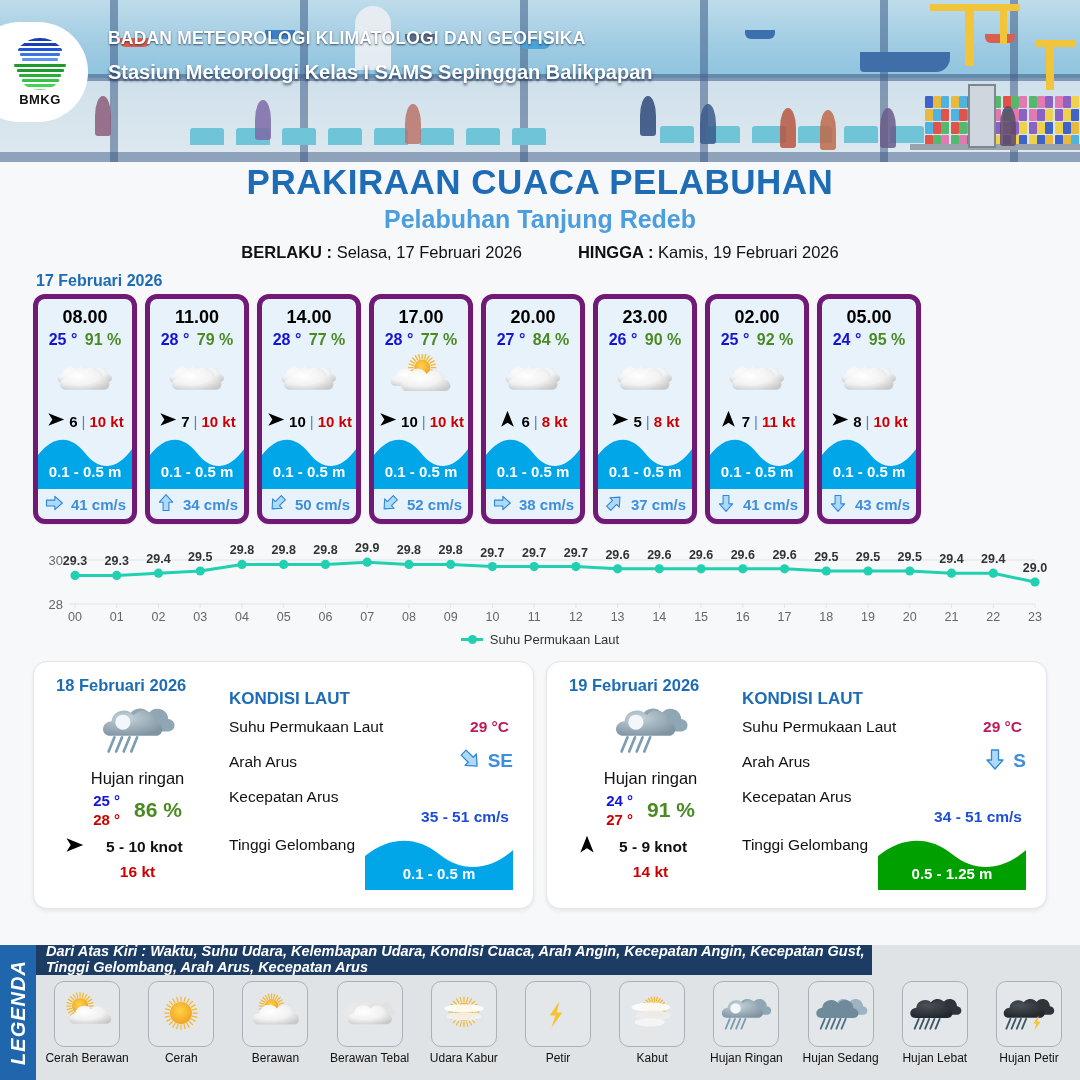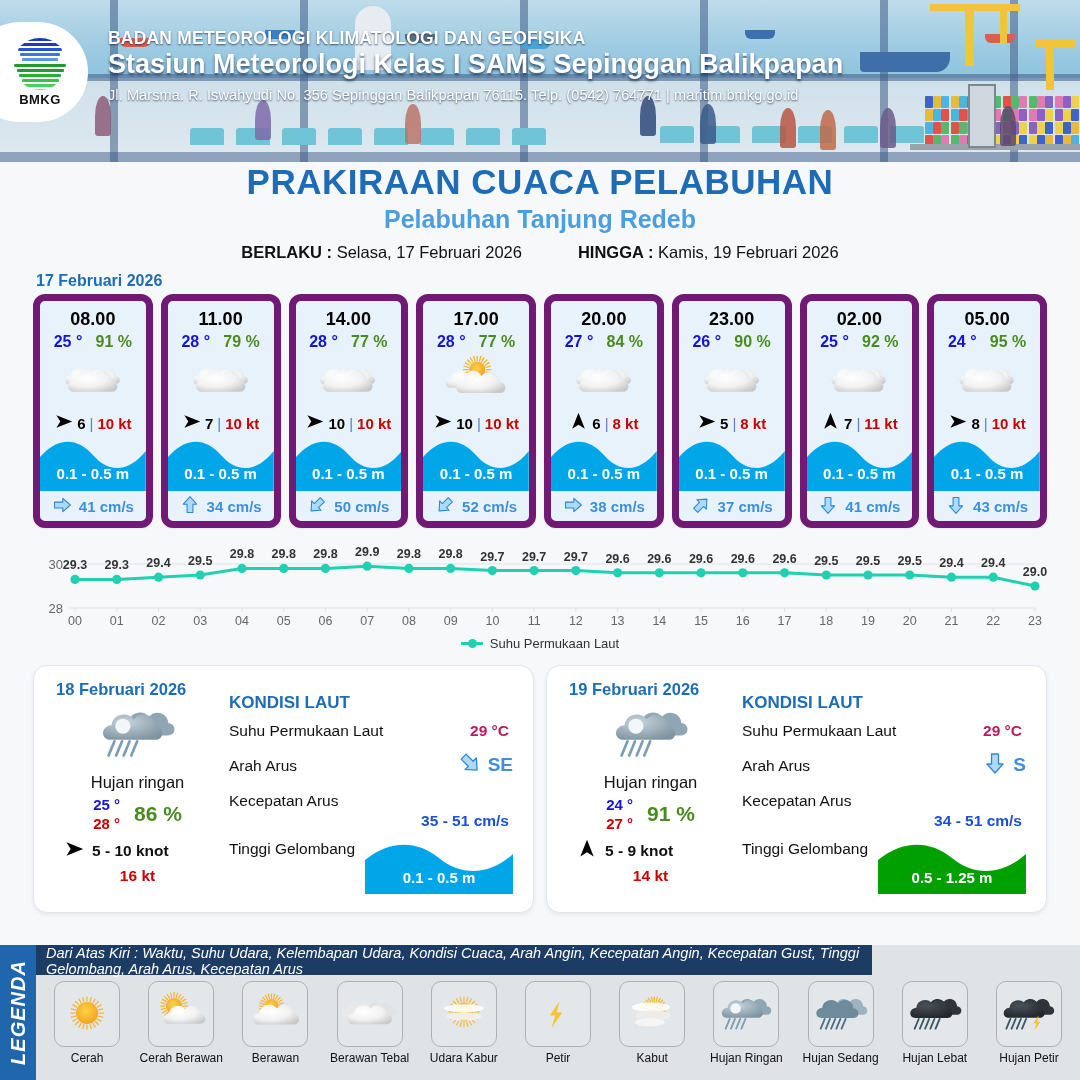--- a/index.html
+++ b/index.html
@@ -50,21 +50,21 @@
   }
   .stripe { height:3px; margin-bottom:2px; border-radius:1px; }
   .logo-text { font-size:13px; font-weight:bold; color:#111; letter-spacing:.4px; margin-top:2px;}
 
   .banner-text { position:absolute; left:108px; top:28px; z-index:7; }
   .org-name {
     font-size:17.5px; font-weight:bold; color:#fff; letter-spacing:.2px;
     text-shadow:0 1px 2px rgba(20,40,70,.75);
   }
   .station-name {
-    font-size:27px; font-weight:bold; color:#fff; margin-top:0; letter-spacing:0px;
+    font-size:20px; font-weight:bold; color:#fff; margin-top:12px; letter-spacing:0px;
     text-shadow:0 2px 3px rgba(20,40,70,.8);
   }
   .address {
     font-size:14.5px; color:#fff; margin-top:7px; letter-spacing:.1px;
     text-shadow:0 1px 2px rgba(20,40,70,.8);
   }
 
   
   .title-main {
     text-align:center; 
@@ -80,21 +80,21 @@
     font-size:16.5px; color:#111;
   }
   .validity b { font-weight:bold; }
 
   
   .date-row { margin:10px 0 4px 36px; font-size:16px; font-weight:bold; color:#1d6cb5; }
 
   
   .cards { display:flex; gap:8px; padding:0 33px; }
   .card {
-    width:120px; background:#e8f2fb; border:7px solid #701a75; border-radius:12px;
+    width:104px; background:#e8f2fb; border:5px solid #701a75; border-radius:12px;
     overflow:hidden; position:relative; display:flex; flex-direction:column;
     box-shadow:0 1px 2px rgba(0,0,0,.07);
   }
   .c-time { text-align:center; font-size:18px; font-weight:bold; color:#000; padding-top:8px; }
   .c-th { display:flex; justify-content:space-around; align-items:baseline; padding:3px 7px 0; }
   .c-temp { font-size:16px; font-weight:bold; color:#1414d6; }
   .c-hum  { font-size:16px; font-weight:bold; color:#4a8a22; }
   .c-icon { height:58px; display:flex; align-items:center; justify-content:center; }
   .c-wind {
     display:flex; align-items:center; justify-content:center; gap:4px;
@@ -135,21 +135,21 @@
   }
   .day-left { width:175px; display:flex; flex-direction:column; align-items:center; }
   .day-date { font-size:16.5px; font-weight:bold; color:#1d6cb5; align-self:flex-start; margin-left:6px;}
   .day-icon { height:74px; display:flex; align-items:center; justify-content:center; margin-top:-2px;}
   .day-cond { font-size:16.5px; color:#111; margin-top:2px; }
   .day-temps { display:flex; align-items:center; gap:14px; margin-top:4px; }
   .t-col { display:flex; flex-direction:column; }
   .t-min { font-size:15px; font-weight:bold; color:#1414d6; }
   .t-max { font-size:15px; font-weight:bold; color:#cc0000; margin-top:2px;}
   .d-hum { font-size:21px; font-weight:bold; color:#4a8a22; }
-  .day-wind { display:flex; align-items:center; gap:8px; margin-top:7px; align-self:flex-start; margin-left:14px;}
+  .day-wind { display:flex; align-items:center; gap:22px; margin-top:7px; align-self:flex-start; margin-left:14px;}
   .dw-txt { font-size:15.5px; font-weight:bold; color:#111; }
   .day-gust { font-size:15.5px; font-weight:bold; color:#cc0000; margin-top:4px; }
 
   .day-right { flex:1; position:relative; padding-left:4px; }
   .kl-title { font-size:17px; font-weight:bold; color:#1d6cb5; margin-top:13px; }
   .kl-row { position:relative; margin-top:9px; height:26px; }
   .kl-lab { font-size:15.5px; color:#111; }
   .kl-val {
     position:absolute; right:8px; top:0; font-size:15.5px; font-weight:bold; color:#be185d;
   }
@@ -169,21 +169,21 @@
   .leg-side {
     position:absolute; left:0; top:0; width:36px; height:135px;
     background:#1f66ad; display:flex; align-items:center; justify-content:center;
   }
   .leg-side span {
     transform:rotate(-90deg); white-space:nowrap;
     font-size:20px; font-weight:bold; font-style:italic; color:#fff; letter-spacing:1px;
   }
   .leg-top {
     position:absolute; left:36px; top:0; width:836px; height:30px;
-    background:#1c3c63; display:flex; align-items:flex-start; padding-left:10px;
+    background:#1c3c63; display:flex; align-items:flex-end; padding-left:10px;font-weight:bold;
   }
   .leg-top span { font-size:14.5px; font-style:italic; color:#fff; }
   .leg-items {
     position:absolute; left:36px; top:30px; width:1044px; height:105px;
     display:flex; align-items:flex-start; padding:6px 4px 0;
   }
   .leg-item { flex:1; display:flex; flex-direction:column; align-items:center; }
   .leg-box {
     width:66px; height:66px; border:1px solid #aab2b8; border-radius:10px;
     background:#e3e7ea; display:flex; align-items:center; justify-content:center;
@@ -333,21 +333,20 @@
           <div class="stripe" style="background: rgb(74, 209, 90); margin-left: 10px; width: 32px;"></div>
           <div class="stripe" style="background: rgb(99, 221, 112); margin-left: 12.5px; width: 27px;"></div>
         </div>
     </div>
     <div class="logo-text">BMKG</div>
   </div>
 
   <div class="banner-text">
     <div class="org-name">BADAN METEOROLOGI KLIMATOLOGI DAN GEOFISIKA</div>
     <div class="station-name">Stasiun Meteorologi Kelas I SAMS Sepinggan Balikpapan</div>
-    <div class="address">Jl. Marsma. R. Iswahyudi No. 356 Sepinggan Balikpapan 76115. Telp. (0542) 764771 | maritim.bmkg.go.id</div>
   </div>
   <div class="band-bottom"></div>
 </div>
 
 <div class="title-main">PRAKIRAAN CUACA PELABUHAN</div>
 <div class="title-sub">Pelabuhan Tanjung Redeb</div>
 <div class="validity">
   <div>
     <b>BERLAKU :</b>
     <span>Selasa, 17 Februari 2026</span>
@@ -1119,71 +1118,20 @@
     <span>LEGENDA</span>
   </div>
   <div class="leg-top">
     <span>Dari Atas Kiri : Waktu, Suhu Udara, Kelembapan Udara, Kondisi Cuaca, Arah Angin, Kecepatan Angin, Kecepatan Gust, Tinggi Gelombang, Arah Arus, Kecepatan Arus</span>
   </div>
   <div class="leg-items" id="leg-items">
       <div class="leg-item">
         <div class="leg-box">
           <svg width="58" height="45.24" viewBox="0 0 100 78">
             <defs>
-              <radialGradient id="cgsunny" cx="38%" cy="35%" r="75%">
-                <stop offset="0%" stop-color="#ffffff"></stop>
-                <stop offset="55%" stop-color="#f2f2f2"></stop>
-                <stop offset="100%" stop-color="#c9c9c9"></stop>
-              </radialGradient>
-              <radialGradient id="dgsunny" cx="38%" cy="30%" r="75%">
-                <stop offset="0%" stop-color="#c6d4dc"></stop>
-                <stop offset="100%" stop-color="#7f93a1"></stop>
-              </radialGradient>
-              <radialGradient id="kgsunny" cx="40%" cy="30%" r="70%">
-                <stop offset="0%" stop-color="#4a5158"></stop>
-                <stop offset="100%" stop-color="#23282d"></stop>
-              </radialGradient>
-              <radialGradient id="sgsunny" cx="45%" cy="40%" r="60%">
-                <stop offset="0%" stop-color="#ffd24a"></stop>
-                <stop offset="100%" stop-color="#f2a31e"></stop>
-              </radialGradient>
-            </defs>
-            <line x1="70.5" y1="38" x2="78" y2="38" stroke="#f5b731" stroke-width="2.2" stroke-linecap="round"></line>
-            <line x1="69.8014794389259" y1="43.305790424601675" x2="77.0459231360939" y2="45.246933262870584" stroke="#f5b731" stroke-width="2.2" stroke-linecap="round"></line>
-            <line x1="67.753520777581" y1="48.25" x2="74.24871130596429" y2="52" stroke="#f5b731" stroke-width="2.2" stroke-linecap="round"></line>
-            <line x1="64.49568901432423" y1="52.49568901432422" x2="69.79898987322333" y2="57.79898987322333" stroke="#f5b731" stroke-width="2.2" stroke-linecap="round"></line>
-            <line x1="60.25" y1="55.75352077758099" x2="64" y2="62.24871130596428" stroke="#f5b731" stroke-width="2.2" stroke-linecap="round"></line>
-            <line x1="55.305790424601675" y1="57.801479438925895" x2="57.246933262870584" y2="65.0459231360939" stroke="#f5b731" stroke-width="2.2" stroke-linecap="round"></line>
-            <line x1="50" y1="58.5" x2="50" y2="66" stroke="#f5b731" stroke-width="2.2" stroke-linecap="round"></line>
-            <line x1="44.694209575398325" y1="57.801479438925895" x2="42.75306673712942" y2="65.0459231360939" stroke="#f5b731" stroke-width="2.2" stroke-linecap="round"></line>
-            <line x1="39.75000000000001" y1="55.753520777580995" x2="36.00000000000001" y2="62.248711305964285" stroke="#f5b731" stroke-width="2.2" stroke-linecap="round"></line>
-            <line x1="35.50431098567578" y1="52.49568901432423" x2="30.201010126776673" y2="57.798989873223334" stroke="#f5b731" stroke-width="2.2" stroke-linecap="round"></line>
-            <line x1="32.246479222419005" y1="48.25" x2="25.751288694035715" y2="52" stroke="#f5b731" stroke-width="2.2" stroke-linecap="round"></line>
-            <line x1="30.1985205610741" y1="43.30579042460168" x2="22.95407686390609" y2="45.24693326287059" stroke="#f5b731" stroke-width="2.2" stroke-linecap="round"></line>
-            <line x1="29.5" y1="38" x2="22" y2="38" stroke="#f5b731" stroke-width="2.2" stroke-linecap="round"></line>
-            <line x1="30.1985205610741" y1="32.694209575398325" x2="22.95407686390609" y2="30.753066737129416" stroke="#f5b731" stroke-width="2.2" stroke-linecap="round"></line>
-            <line x1="32.246479222419005" y1="27.750000000000007" x2="25.751288694035715" y2="24.000000000000007" stroke="#f5b731" stroke-width="2.2" stroke-linecap="round"></line>
-            <line x1="35.50431098567577" y1="23.504310985675783" x2="30.20101012677666" y2="18.20101012677668" stroke="#f5b731" stroke-width="2.2" stroke-linecap="round"></line>
-            <line x1="39.74999999999999" y1="20.246479222419012" x2="35.999999999999986" y2="13.751288694035726" stroke="#f5b731" stroke-width="2.2" stroke-linecap="round"></line>
-            <line x1="44.694209575398325" y1="18.1985205610741" x2="42.75306673712942" y2="10.954076863906089" stroke="#f5b731" stroke-width="2.2" stroke-linecap="round"></line>
-            <line x1="49.99999999999999" y1="17.5" x2="49.99999999999999" y2="10" stroke="#f5b731" stroke-width="2.2" stroke-linecap="round"></line>
-            <line x1="55.30579042460167" y1="18.198520561074098" x2="57.24693326287057" y2="10.954076863906085" stroke="#f5b731" stroke-width="2.2" stroke-linecap="round"></line>
-            <line x1="60.25" y1="20.24647922241901" x2="64" y2="13.751288694035718" stroke="#f5b731" stroke-width="2.2" stroke-linecap="round"></line>
-            <line x1="64.49568901432423" y1="23.504310985675772" x2="69.79898987322332" y2="18.201010126776666" stroke="#f5b731" stroke-width="2.2" stroke-linecap="round"></line>
-            <line x1="67.75352077758099" y1="27.749999999999993" x2="74.24871130596428" y2="23.999999999999986" stroke="#f5b731" stroke-width="2.2" stroke-linecap="round"></line>
-            <line x1="69.8014794389259" y1="32.694209575398304" x2="77.0459231360939" y2="30.753066737129394" stroke="#f5b731" stroke-width="2.2" stroke-linecap="round"></line>
-            <circle cx="50" cy="38" r="19" fill="url(#sgsunny)"></circle>
-          </svg>
-        </div>
-        <div class="leg-lab">Cerah</div>
-      </div>
-      <div class="leg-item">
-        <div class="leg-box">
-          <svg width="58" height="45.24" viewBox="0 0 100 78">
-            <defs>
               <radialGradient id="cgsunny-cloudy" cx="38%" cy="35%" r="75%">
                 <stop offset="0%" stop-color="#ffffff"></stop>
                 <stop offset="55%" stop-color="#f2f2f2"></stop>
                 <stop offset="100%" stop-color="#c9c9c9"></stop>
               </radialGradient>
               <radialGradient id="dgsunny-cloudy" cx="38%" cy="30%" r="75%">
                 <stop offset="0%" stop-color="#c6d4dc"></stop>
                 <stop offset="100%" stop-color="#7f93a1"></stop>
               </radialGradient>
               <radialGradient id="kgsunny-cloudy" cx="40%" cy="30%" r="70%">
@@ -1224,20 +1172,71 @@
               <path d="M -26 12 C -38 12 -38 -4 -25 -5 C -24 -18 -6 -22 1 -12 C 8 -22 26 -18 26 -4 C 37 -3 37 12 26 12 Z" fill="url(#cgsunny-cloudy)"></path>
             </g>
           </svg>
         </div>
         <div class="leg-lab">Cerah Berawan</div>
       </div>
       <div class="leg-item">
         <div class="leg-box">
           <svg width="58" height="45.24" viewBox="0 0 100 78">
             <defs>
+              <radialGradient id="cgsunny" cx="38%" cy="35%" r="75%">
+                <stop offset="0%" stop-color="#ffffff"></stop>
+                <stop offset="55%" stop-color="#f2f2f2"></stop>
+                <stop offset="100%" stop-color="#c9c9c9"></stop>
+              </radialGradient>
+              <radialGradient id="dgsunny" cx="38%" cy="30%" r="75%">
+                <stop offset="0%" stop-color="#c6d4dc"></stop>
+                <stop offset="100%" stop-color="#7f93a1"></stop>
+              </radialGradient>
+              <radialGradient id="kgsunny" cx="40%" cy="30%" r="70%">
+                <stop offset="0%" stop-color="#4a5158"></stop>
+                <stop offset="100%" stop-color="#23282d"></stop>
+              </radialGradient>
+              <radialGradient id="sgsunny" cx="45%" cy="40%" r="60%">
+                <stop offset="0%" stop-color="#ffd24a"></stop>
+                <stop offset="100%" stop-color="#f2a31e"></stop>
+              </radialGradient>
+            </defs>
+            <line x1="70.5" y1="38" x2="78" y2="38" stroke="#f5b731" stroke-width="2.2" stroke-linecap="round"></line>
+            <line x1="69.8014794389259" y1="43.305790424601675" x2="77.0459231360939" y2="45.246933262870584" stroke="#f5b731" stroke-width="2.2" stroke-linecap="round"></line>
+            <line x1="67.753520777581" y1="48.25" x2="74.24871130596429" y2="52" stroke="#f5b731" stroke-width="2.2" stroke-linecap="round"></line>
+            <line x1="64.49568901432423" y1="52.49568901432422" x2="69.79898987322333" y2="57.79898987322333" stroke="#f5b731" stroke-width="2.2" stroke-linecap="round"></line>
+            <line x1="60.25" y1="55.75352077758099" x2="64" y2="62.24871130596428" stroke="#f5b731" stroke-width="2.2" stroke-linecap="round"></line>
+            <line x1="55.305790424601675" y1="57.801479438925895" x2="57.246933262870584" y2="65.0459231360939" stroke="#f5b731" stroke-width="2.2" stroke-linecap="round"></line>
+            <line x1="50" y1="58.5" x2="50" y2="66" stroke="#f5b731" stroke-width="2.2" stroke-linecap="round"></line>
+            <line x1="44.694209575398325" y1="57.801479438925895" x2="42.75306673712942" y2="65.0459231360939" stroke="#f5b731" stroke-width="2.2" stroke-linecap="round"></line>
+            <line x1="39.75000000000001" y1="55.753520777580995" x2="36.00000000000001" y2="62.248711305964285" stroke="#f5b731" stroke-width="2.2" stroke-linecap="round"></line>
+            <line x1="35.50431098567578" y1="52.49568901432423" x2="30.201010126776673" y2="57.798989873223334" stroke="#f5b731" stroke-width="2.2" stroke-linecap="round"></line>
+            <line x1="32.246479222419005" y1="48.25" x2="25.751288694035715" y2="52" stroke="#f5b731" stroke-width="2.2" stroke-linecap="round"></line>
+            <line x1="30.1985205610741" y1="43.30579042460168" x2="22.95407686390609" y2="45.24693326287059" stroke="#f5b731" stroke-width="2.2" stroke-linecap="round"></line>
+            <line x1="29.5" y1="38" x2="22" y2="38" stroke="#f5b731" stroke-width="2.2" stroke-linecap="round"></line>
+            <line x1="30.1985205610741" y1="32.694209575398325" x2="22.95407686390609" y2="30.753066737129416" stroke="#f5b731" stroke-width="2.2" stroke-linecap="round"></line>
+            <line x1="32.246479222419005" y1="27.750000000000007" x2="25.751288694035715" y2="24.000000000000007" stroke="#f5b731" stroke-width="2.2" stroke-linecap="round"></line>
+            <line x1="35.50431098567577" y1="23.504310985675783" x2="30.20101012677666" y2="18.20101012677668" stroke="#f5b731" stroke-width="2.2" stroke-linecap="round"></line>
+            <line x1="39.74999999999999" y1="20.246479222419012" x2="35.999999999999986" y2="13.751288694035726" stroke="#f5b731" stroke-width="2.2" stroke-linecap="round"></line>
+            <line x1="44.694209575398325" y1="18.1985205610741" x2="42.75306673712942" y2="10.954076863906089" stroke="#f5b731" stroke-width="2.2" stroke-linecap="round"></line>
+            <line x1="49.99999999999999" y1="17.5" x2="49.99999999999999" y2="10" stroke="#f5b731" stroke-width="2.2" stroke-linecap="round"></line>
+            <line x1="55.30579042460167" y1="18.198520561074098" x2="57.24693326287057" y2="10.954076863906085" stroke="#f5b731" stroke-width="2.2" stroke-linecap="round"></line>
+            <line x1="60.25" y1="20.24647922241901" x2="64" y2="13.751288694035718" stroke="#f5b731" stroke-width="2.2" stroke-linecap="round"></line>
+            <line x1="64.49568901432423" y1="23.504310985675772" x2="69.79898987322332" y2="18.201010126776666" stroke="#f5b731" stroke-width="2.2" stroke-linecap="round"></line>
+            <line x1="67.75352077758099" y1="27.749999999999993" x2="74.24871130596428" y2="23.999999999999986" stroke="#f5b731" stroke-width="2.2" stroke-linecap="round"></line>
+            <line x1="69.8014794389259" y1="32.694209575398304" x2="77.0459231360939" y2="30.753066737129394" stroke="#f5b731" stroke-width="2.2" stroke-linecap="round"></line>
+            <circle cx="50" cy="38" r="19" fill="url(#sgsunny)"></circle>
+          </svg>
+        </div>
+        <div class="leg-lab">Cerah</div>
+      </div>
+      <div class="leg-item">
+        <div class="leg-box">
+          <svg width="58" height="45.24" viewBox="0 0 100 78">
+            <defs>
               <radialGradient id="cgcloudy-sun" cx="38%" cy="35%" r="75%">
                 <stop offset="0%" stop-color="#ffffff"></stop>
                 <stop offset="55%" stop-color="#f2f2f2"></stop>
                 <stop offset="100%" stop-color="#c9c9c9"></stop>
               </radialGradient>
               <radialGradient id="dgcloudy-sun" cx="38%" cy="30%" r="75%">
                 <stop offset="0%" stop-color="#c6d4dc"></stop>
                 <stop offset="100%" stop-color="#7f93a1"></stop>
               </radialGradient>
               <radialGradient id="kgcloudy-sun" cx="40%" cy="30%" r="70%">

